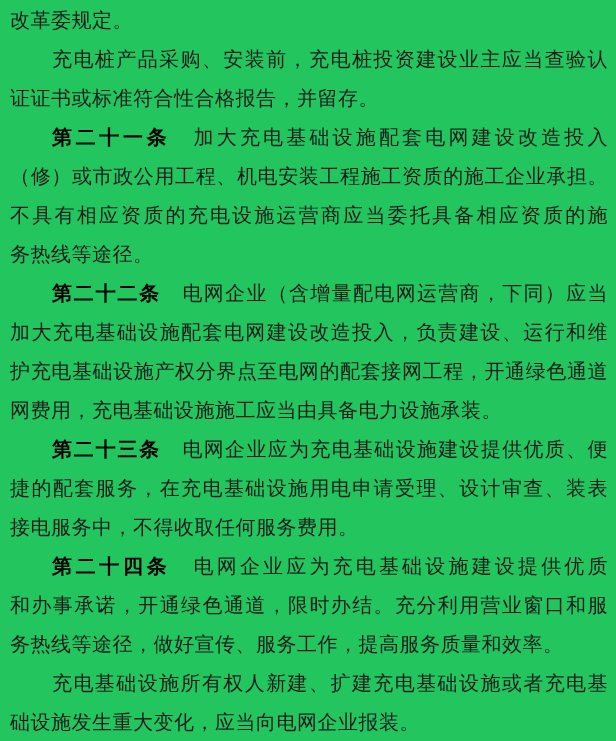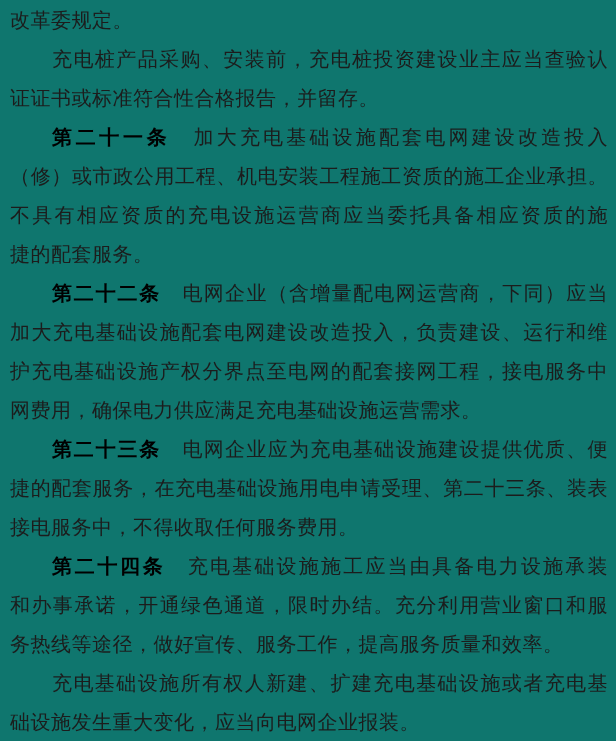--- a/index.html
+++ b/index.html
@@ -10,21 +10,21 @@
   body {
     width: 616px;
     height: 741px;
     overflow: hidden;
   }
   .page {
     box-sizing: border-box;
     width: 616px;
     height: 741px;
     padding: 1px 0 0 10px;
-    background: #0f766e;
+    background: #22c55e;
   }
   .doc {
     width: 598px;
   }
   .line {
     height: 39px;
     line-height: 39px;
     font-size: 20px;
     color: #1c1c1c;
     font-family: "Liberation Serif", "DejaVu Serif", serif;
@@ -51,27 +51,27 @@
 <body>
 
 <div class="page">
   <div class="doc" id="doc">
       <div class="line"><span>改革委规定。</span></div>
       <div class="line justify indent"><span>充电桩产品采购、安装前，充电桩投资建设业主应当查验认</span></div>
       <div class="line"><span>证证书或标准符合性合格报告，并留存。</span></div>
       <div class="line justify indent"><span class="article-no">第二十一条</span><span>　加大充电基础设施配套电网建设改造投入</span></div>
       <div class="line justify"><span>（修）或市政公用工程、机电安装工程施工资质的施工企业承担。</span></div>
       <div class="line justify"><span>不具有相应资质的充电设施运营商应当委托具备相应资质的施</span></div>
-      <div class="line"><span>捷的配套服务。</span></div>
+      <div class="line"><span>务热线等途径。</span></div>
       <div class="line justify indent"><span class="article-no">第二十二条</span><span>　电网企业（含增量配电网运营商，下同）应当</span></div>
       <div class="line justify"><span>加大充电基础设施配套电网建设改造投入，负责建设、运行和维</span></div>
-      <div class="line justify"><span>护充电基础设施产权分界点至电网的配套接网工程，接电服务中</span></div>
-      <div class="line"><span>网费用，确保电力供应满足充电基础设施运营需求。</span></div>
+      <div class="line justify"><span>护充电基础设施产权分界点至电网的配套接网工程，开通绿色通道</span></div>
+      <div class="line"><span>网费用，充电基础设施施工应当由具备电力设施承装。</span></div>
       <div class="line justify indent"><span class="article-no">第二十三条</span><span>　电网企业应为充电基础设施建设提供优质、便</span></div>
-      <div class="line justify"><span>捷的配套服务，在充电基础设施用电申请受理、第二十三条、装表</span></div>
+      <div class="line justify"><span>捷的配套服务，在充电基础设施用电申请受理、设计审查、装表</span></div>
       <div class="line"><span>接电服务中，不得收取任何服务费用。</span></div>
-      <div class="line justify indent"><span class="article-no">第二十四条</span><span>　充电基础设施施工应当由具备电力设施承装</span></div>
+      <div class="line justify indent"><span class="article-no">第二十四条</span><span>　电网企业应为充电基础设施建设提供优质</span></div>
       <div class="line justify"><span>和办事承诺，开通绿色通道，限时办结。充分利用营业窗口和服</span></div>
       <div class="line"><span>务热线等途径，做好宣传、服务工作，提高服务质量和效率。</span></div>
       <div class="line justify indent"><span>充电基础设施所有权人新建、扩建充电基础设施或者充电基</span></div>
       <div class="line"><span>础设施发生重大变化，应当向电网企业报装。</span></div>
     </div>
 </div>
 
 </body></html>

